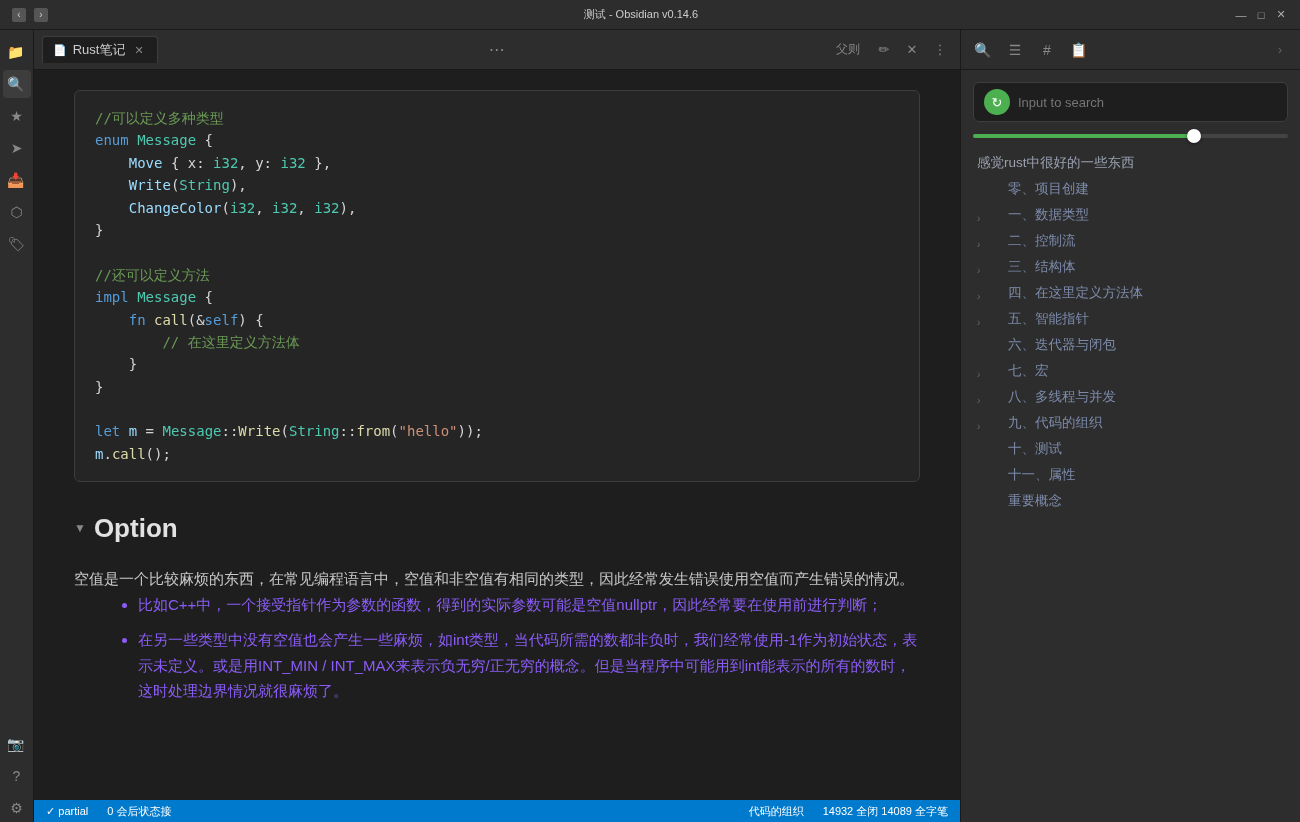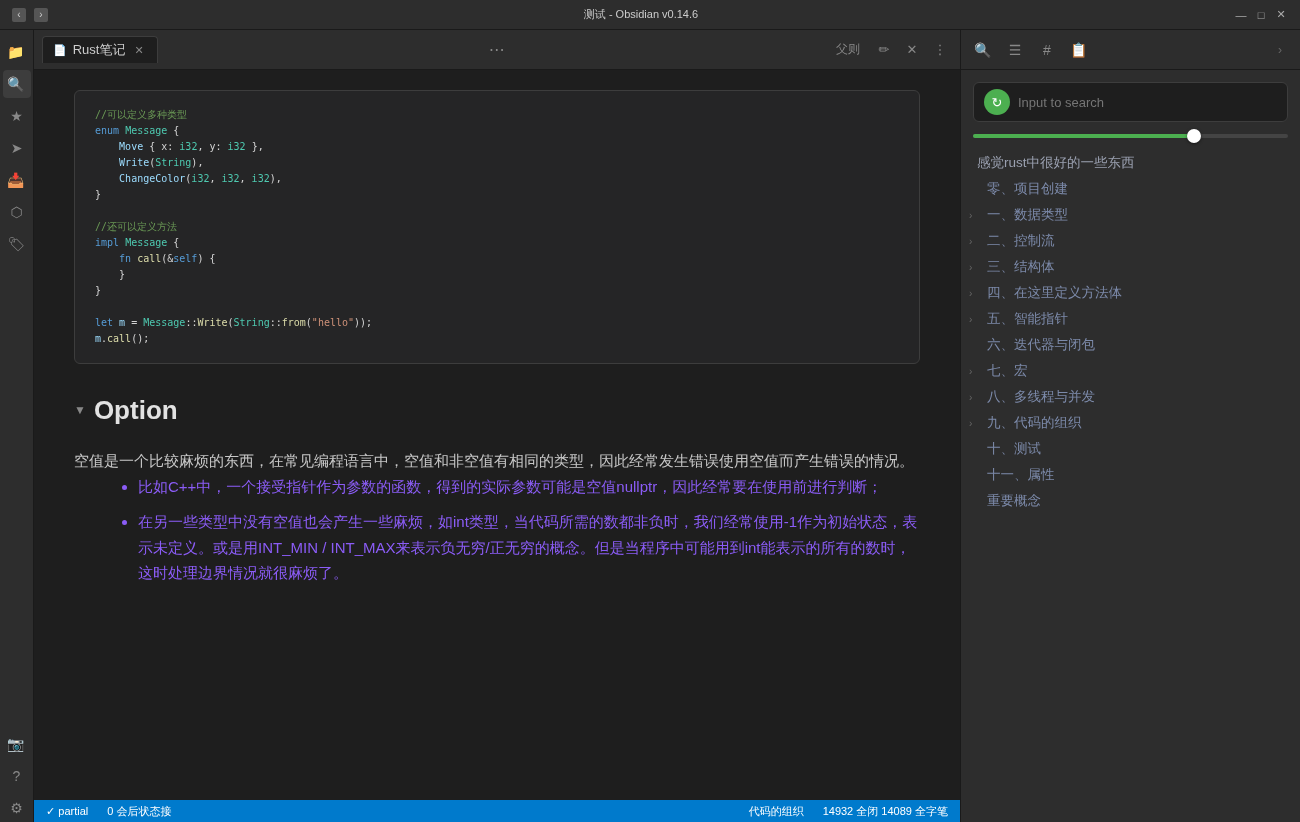--- a/index.html
+++ b/index.html
@@ -183,21 +183,21 @@
       line-height: 1.7;
     }
 
     
     .code-block {
       background: #252526;
       border: 1px solid #3d3d3d;
       border-radius: 6px;
       padding: 16px 20px;
       font-family: 'Consolas', 'Monaco', monospace;
-      font-size: 10px;
+      font-size: 14px;
       line-height: 1.6;
       margin-bottom: 24px;
       overflow-x: auto;
     }
     .code-comment { color: #6a9955; }
     .code-keyword { color: #569cd6; }
     .code-type { color: #4ec9b0; }
     .code-variant { color: #9cdcfe; }
     .code-string { color: #ce9178; }
     .code-fn { color: #dcdcaa; }
@@ -347,26 +347,26 @@
     }
 
     
     .toc-area {
       flex: 1;
       overflow-y: auto;
       padding: 4px 0;
     }
     .toc-item {
       display: flex;
-      align-items: center;
-      padding: 4px 8px;
+      align-items: flex-end;
+      padding: 4px 16px;
       cursor: pointer;
       color: #7c8aaa;
       font-size: 13.5px;
-      gap: 6px;
+      gap: 19px;
     }
     .toc-arrow {
       color: #666;
       font-size: 10px;
       width: 12px;
     }
     .toc-top {
       color: #9aa0b0;
       font-weight: 500;
       padding: 4px 16px;
@@ -450,20 +450,21 @@
         <div><span class="code-comment">//可以定义多种类型</span></div>
         <div><span class="code-keyword">enum</span> <span class="code-type">Message</span> <span class="code-punct">{</span></div>
         <div>&nbsp;&nbsp;&nbsp;&nbsp;<span class="code-variant">Move</span> <span class="code-punct">{ x:</span> <span class="code-type">i32</span><span class="code-punct">, y:</span> <span class="code-type">i32</span> <span class="code-punct">},</span></div>
         <div>&nbsp;&nbsp;&nbsp;&nbsp;<span class="code-variant">Write</span><span class="code-punct">(</span><span class="code-type">String</span><span class="code-punct">),</span></div>
         <div>&nbsp;&nbsp;&nbsp;&nbsp;<span class="code-variant">ChangeColor</span><span class="code-punct">(</span><span class="code-type">i32</span><span class="code-punct">,</span> <span class="code-type">i32</span><span class="code-punct">,</span> <span class="code-type">i32</span><span class="code-punct">),</span></div>
         <div><span class="code-punct">}</span></div>
         <div>&nbsp;</div>
         <div><span class="code-comment">//还可以定义方法</span></div>
         <div><span class="code-keyword">impl</span> <span class="code-type">Message</span> <span class="code-punct">{</span></div>
         <div>&nbsp;&nbsp;&nbsp;&nbsp;<span class="code-keyword">fn</span> <span class="code-fn">call</span><span class="code-punct">(&amp;</span><span class="code-keyword">self</span><span class="code-punct">)</span> <span class="code-punct">{</span></div>
+        <div>&nbsp;&nbsp;&nbsp;&nbsp;&nbsp;&nbsp;&nbsp;&nbsp;<span class="code-comment">// 在这里定义方法体</span></div>
         <div>&nbsp;&nbsp;&nbsp;&nbsp;<span class="code-punct">}</span></div>
         <div><span class="code-punct">}</span></div>
         <div>&nbsp;</div>
         <div><span class="code-keyword">let</span> <span class="code-variant">m</span> <span class="code-punct">=</span> <span class="code-type">Message</span><span class="code-punct">::</span><span class="code-fn">Write</span><span class="code-punct">(</span><span class="code-type">String</span><span class="code-punct">::</span><span class="code-method">from</span><span class="code-punct">(</span><span class="code-string">"hello"</span><span class="code-punct">));</span></div>
         <div><span class="code-variant">m</span><span class="code-punct">.</span><span class="code-method">call</span><span class="code-punct">();</span></div>
       </div>
 
       <div class="heading-section">
         <span class="collapse-arrow">▼</span>
         <h2>Option</h2>

